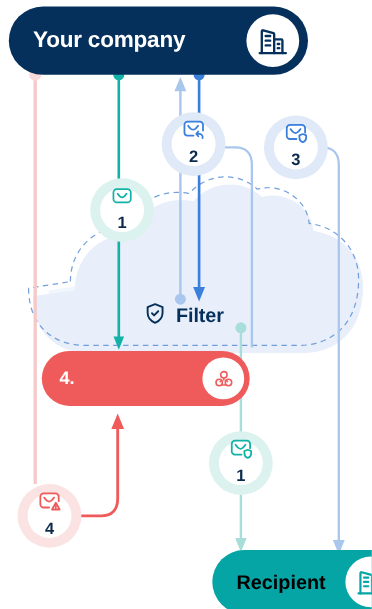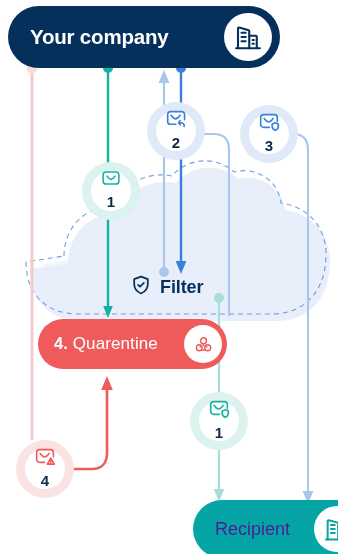--- a/index.html
+++ b/index.html
@@ -23,21 +23,21 @@
   }
   #pill-company .pill-label{
     color:#ffffff;font-size:20.5px;font-weight:700;letter-spacing:-0.2px;
     white-space:nowrap;
   }
   #pill-recipient{
     left:193px;top:500px;width:145px;height:58px;
     background:#06a5a5;padding:0 6px 0 22px;justify-content:space-between;
   }
   #pill-recipient .pill-label{
-    color:#4c1d95;font-size:18px;font-weight:400;letter-spacing:0px;white-space:nowrap;
+    color:#000000;font-size:18px;font-weight:700;letter-spacing:0px;white-space:nowrap;
   }
   .pill-badge{
     width:48px;height:48px;border-radius:50%;background:#ffffff;
     display:flex;align-items:center;justify-content:center;flex:0 0 auto;
   }
   #pill-recipient .pill-badge{width:46px;height:46px;}
 
   
   #pill-quarantine{
     position:absolute;left:38px;top:319px;width:168px;height:50px;
@@ -181,21 +181,20 @@
         <path d="M12 2.8 4.6 5.6v5.6c0 4.5 3 8.2 7.4 10 4.4-1.8 7.4-5.5 7.4-10V5.6Z"></path>
         <path d="M8.9 11.8l2.1 2.1 4.1-4.1"></path>
       </svg>
     </span>
     <span class="f-label">Filter</span>
   </div>
 
   <div id="pill-quarantine">
     <span class="q-text">
       <span class="q-num">4.</span>
-      <span class="q-label">Quarentine</span>
     </span>
     <span class="q-badge">
       <svg width="23" height="23" viewBox="0 0 24 24" fill="none" stroke="#ef5b5b" stroke-width="1.5" stroke-linecap="round" stroke-linejoin="round">
         <circle cx="12" cy="8.1" r="3.05"></circle>
         <circle cx="7.6" cy="15.4" r="3.05"></circle>
         <circle cx="16.4" cy="15.4" r="3.05"></circle>
         <path d="M12 11.2v1.9M9.6 13.6l-1.1.9M14.4 13.6l1.1.9"></path>
         <path d="M10.5 17.8h3"></path>
       </svg>
     </span>

